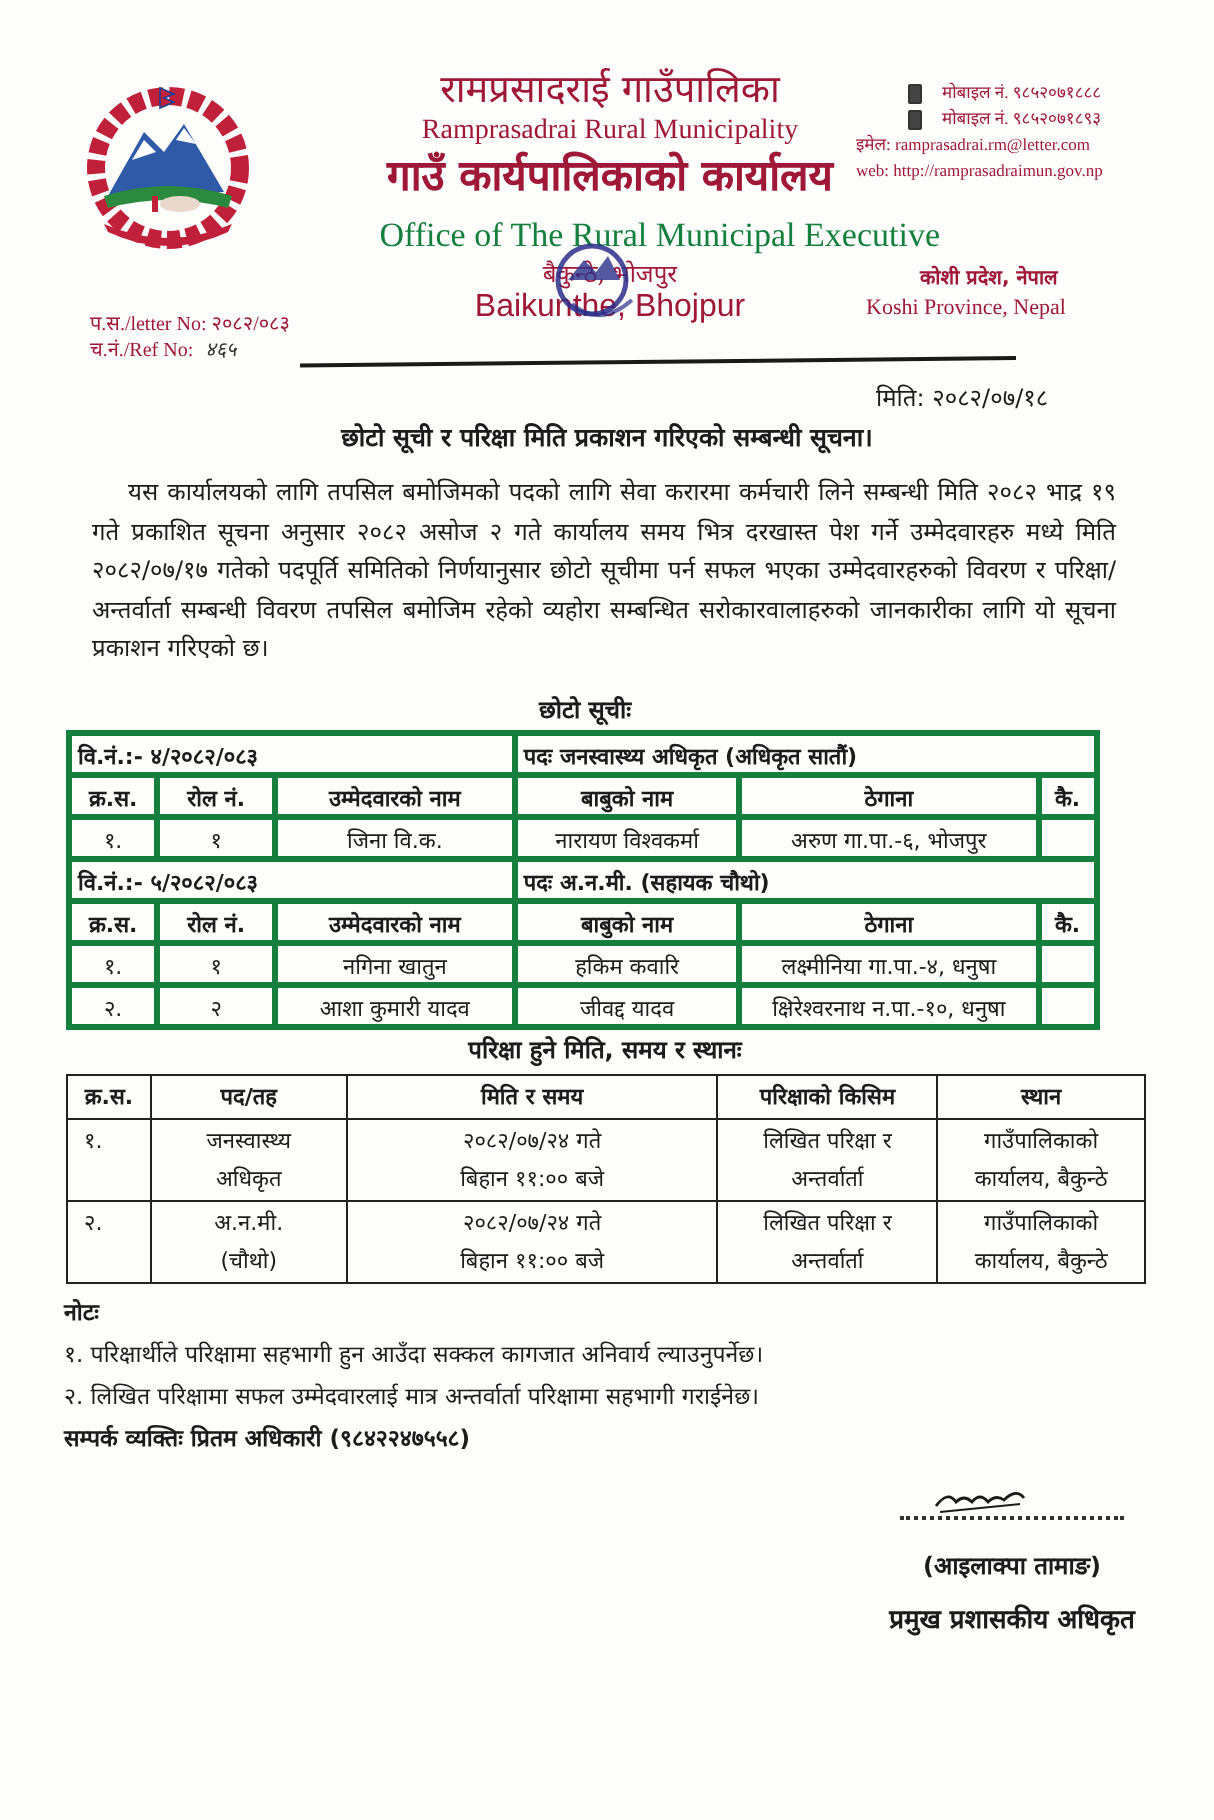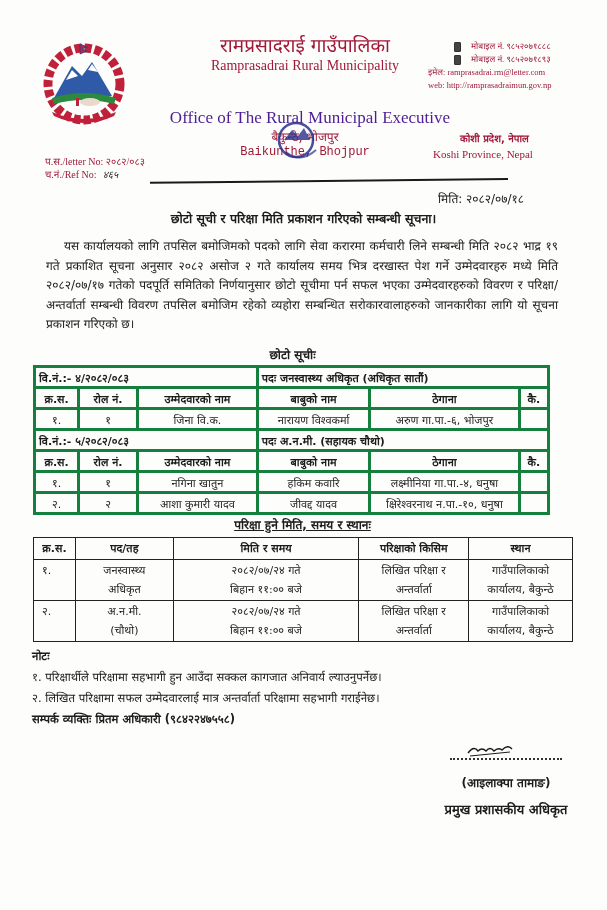--- a/index.html
+++ b/index.html
@@ -12,24 +12,24 @@
   }
   .page { position:absolute; left:0; top:0; width:563px; height:910px; }
   .abs { position:absolute; }
 
   
   .logo { left:38px; top:40px; width:92px; height:88px; }
   .hdr-center { left:150px; top:33px; width:310px; text-align:center; color:#a01838; }
   .hdr-np-title { font-size:19px; line-height:24px; font-family:"DejaVu Serif", serif; }
   .hdr-en-title { font-size:14px; line-height:18px; font-family:"Liberation Serif", serif; }
   .hdr-np-office { font-size:21px; line-height:26px; font-weight:bold; font-family:"DejaVu Serif", serif; }
-  .hdr-en-office { left:150px; top:108px; width:320px; text-align:center; color:#4c1d95;
+  .hdr-en-office { left:150px; top:108px; width:320px; text-align:right; color:#15803d;
                    font-size:17px; font-family:"Liberation Serif", serif; }
   .hdr-np-place { left:230px; top:128px; width:150px; text-align:center; color:#a01838; font-size:12px; font-family:"DejaVu Serif", serif; }
-  .hdr-en-place { left:230px; top:145px; width:150px; text-align:center; color:#a01838; font-size:12px; font-family:Liberation Mono, monospace; }
+  .hdr-en-place { left:230px; top:145px; width:150px; text-align:center; color:#a01838; font-size:16px; font-family:Liberation Sans, sans-serif; }
   .stamp { left:274px; top:120px; width:48px; height:44px; }
 
   .contact { left:428px; top:40px; width:180px; color:#a01838; font-size:8.5px; line-height:13px; font-family:"Liberation Serif", serif; }
   .contact .row { white-space:nowrap; }
   .contact .phone-row { padding-left:26px; }
   .phone-icon { display:inline-block; width:5px; height:8px; border:1px solid #333; border-radius:1px; margin-right:10px; vertical-align:middle; background:#444; }
   .province-np { left:460px; top:131px; color:#a01838; font-size:10px; font-weight:bold; font-family:"DejaVu Sans", sans-serif; }
   .province-en { left:433px; top:148px; color:#a01838; font-size:11px; font-family:"Liberation Serif", serif; }
 
   .letter-no { left:45px; top:154px; color:#a01838; font-size:10px; font-family:"Liberation Serif", serif; }
@@ -44,21 +44,21 @@
   .para { left:46px; top:237px; width:512px; font-size:12px; line-height:19.5px; text-align:justify; text-indent:18px; }
 
   .sl-title { left:30px; top:346px; width:525px; text-align:center; font-size:12px; font-weight:bold; }
 
   table { border-collapse:collapse; }
   .shortlist { left:33px; top:365px; width:517px; font-size:11px; }
   .shortlist td { border:3px solid #15803d; text-align:center; height:18px; padding:0 2px; }
   .shortlist td.left { text-align:left; padding-left:3px; }
   .shortlist .head td { font-weight:bold; }
 
-  .ex-title { left:30px; top:516px; width:545px; text-align:center; font-size:12px; font-weight:bold;text-decoration:underline; }
+  .ex-title { left:30px; top:516px; width:545px; text-align:center; font-size:12px; font-weight:bold; }
   .exam { left:33px; top:537px; width:540px; font-size:11px; }
   .exam td { border:1px solid #222; text-align:center; padding:1px 3px; line-height:19px; }
   .exam .head td { font-weight:bold; }
   .exam td.sn { text-align:left; padding-left:8px; vertical-align:top; }
 
   .notes { left:32px; top:646px; width:550px; font-size:11.5px; line-height:21px; }
 
   .signature { left:464px; top:741px; width:60px; height:16px; }
   .sig-dots { left:450px; top:758px; width:112px; border-top:2px dotted #333; }
   .sig-name { left:445px; top:774px; width:122px; text-align:center; font-size:12px; font-weight:bold; }
@@ -77,20 +77,21 @@
     <path d="M14 58 Q46 48 78 58 L76 64 Q46 56 16 64 Z" fill="#2b8a3e"></path>
     <ellipse cx="52" cy="62" rx="10" ry="4" fill="#e9d8cc"></ellipse>
     <rect x="38" y="58" width="3" height="8" fill="#c0203a"></rect>
     <path d="M14 72 Q46 86 78 72 L76 76 Q46 90 16 76 Z" fill="#c0203a"></path>
     <path d="M42 4 L42 14 L49 11 L44 9 L49 7 Z" fill="#c0203a" stroke="#1d3f8f" stroke-width="0.8"></path>
   </svg>
 
   <div class="abs hdr-center">
     <div class="hdr-np-title">रामप्रसादराई गाउँपालिका</div>
     <div class="hdr-en-title">Ramprasadrai Rural Municipality</div>
+    <div class="hdr-np-office">गाउँ कार्यपालिकाको कार्यालय</div>
   </div>
   <div class="abs hdr-en-office">Office of The Rural Municipal Executive</div>
   <div class="abs hdr-np-place">बैकुन्ठे, भोजपुर</div>
   <div class="abs hdr-en-place">Baikunthe, Bhojpur</div>
 
   <svg class="abs stamp" viewBox="0 0 48 44">
     <circle cx="22" cy="20" r="17" fill="none" stroke="#2a2f8a" stroke-width="2.5" opacity="0.85"></circle>
     <path d="M10 20 L18 10 L24 16 L30 8 L36 20 Z" fill="#2a2f8a" opacity="0.8"></path>
     <path d="M12 32 Q26 44 42 30" stroke="#2a2f8a" stroke-width="2" fill="none" opacity="0.7"></path>
   </svg>

